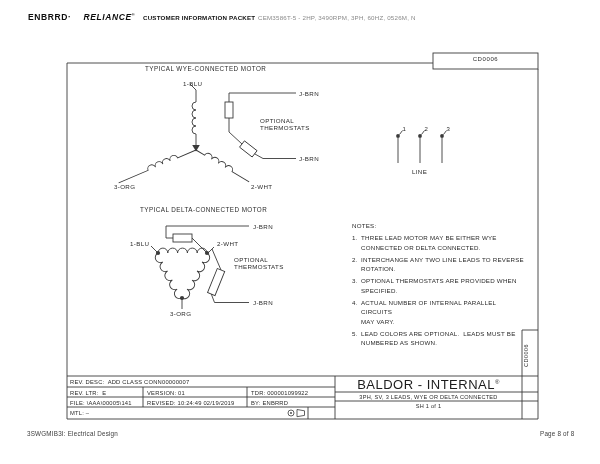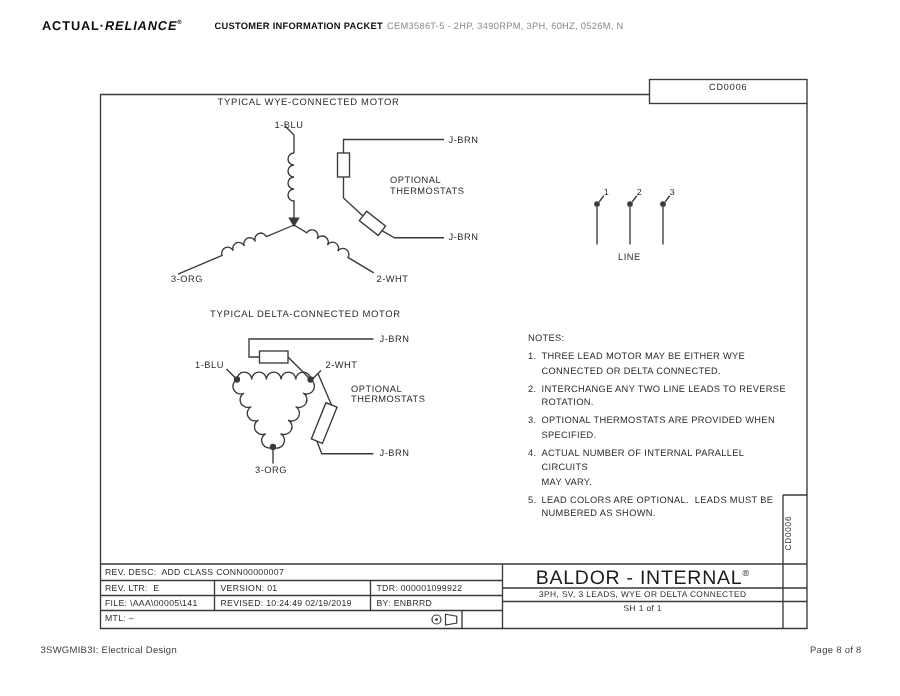--- a/index.html
+++ b/index.html
@@ -1,21 +1,21 @@
 <!DOCTYPE html>
 <html><head>
 <meta charset="utf-8">
 <style>
   html,body{margin:0;padding:0;background:#fff;}
   #page{position:relative;width:600px;height:464px;background:#ffffff;overflow:hidden;
         font-family:"Liberation Sans",sans-serif;color:#222;}
   .abs{position:absolute;}
   
   .logo{font-size:8.5px;font-weight:bold;letter-spacing:.6px;color:#0d0d0d;white-space:nowrap;}
-  .logo .ital{font-style:italic;}
+  .logo .ital{font-style:italic;margin-left:12px;}
   .logo sup{font-size:4px;vertical-align:super;}
   .packet{font-size:6.2px;font-weight:bold;letter-spacing:.2px;color:#111;white-space:nowrap;}
   .spec{font-size:6.2px;color:#8a8a8a;letter-spacing:.2px;white-space:nowrap;}
   
   .lbl{position:absolute;font-size:6.2px;letter-spacing:.35px;color:#2b2b2b;white-space:nowrap;line-height:7px;}
   .pre{white-space:pre-line;}
   .dtitle{font-size:6.3px;letter-spacing:.45px;}
   .docnum{position:absolute;left:433px;top:56px;width:105px;text-align:center;font-size:6px;letter-spacing:.6px;color:#2b2b2b;}
   .docnum-v{position:absolute;left:523px;top:337px;width:14px;height:36px;font-size:5.5px;letter-spacing:.5px;color:#2b2b2b;
             writing-mode:vertical-rl;transform:rotate(180deg);text-align:center;}
@@ -34,21 +34,21 @@
   
   .foot{font-size:6.3px;color:#3d3d3d;letter-spacing:.2px;white-space:nowrap;}
   svg{position:absolute;left:0;top:0;}
 </style>
 </head>
 <body>
 
 <div id="page">
 
   <div class="abs logo" style="left:28px;top:12px;">
-    <span>ACTUAL</span><span>·</span><span class="ital">RELIANCE</span><sup>®</sup>
+    <span>ENBRRD</span><span>·</span><span class="ital">RELIANCE</span><sup>®</sup>
   </div>
   <div class="abs packet" style="left:143px;top:14px;">CUSTOMER INFORMATION PACKET</div>
   <div class="abs spec" style="left:258px;top:14px;">CEM3586T-5 - 2HP, 3490RPM, 3PH, 60HZ, 0526M, N</div>
 
   <svg width="600" height="464" viewBox="0 0 600 464">
 
     <g stroke="#3a3a3a" stroke-width="0.9" fill="none">
       <path d="M433,63 H67 V419 H538 V69"></path>
       <rect x="433" y="53" width="105" height="16"></rect>
       <path d="M522,330 H538 M522,330 V419"></path>

